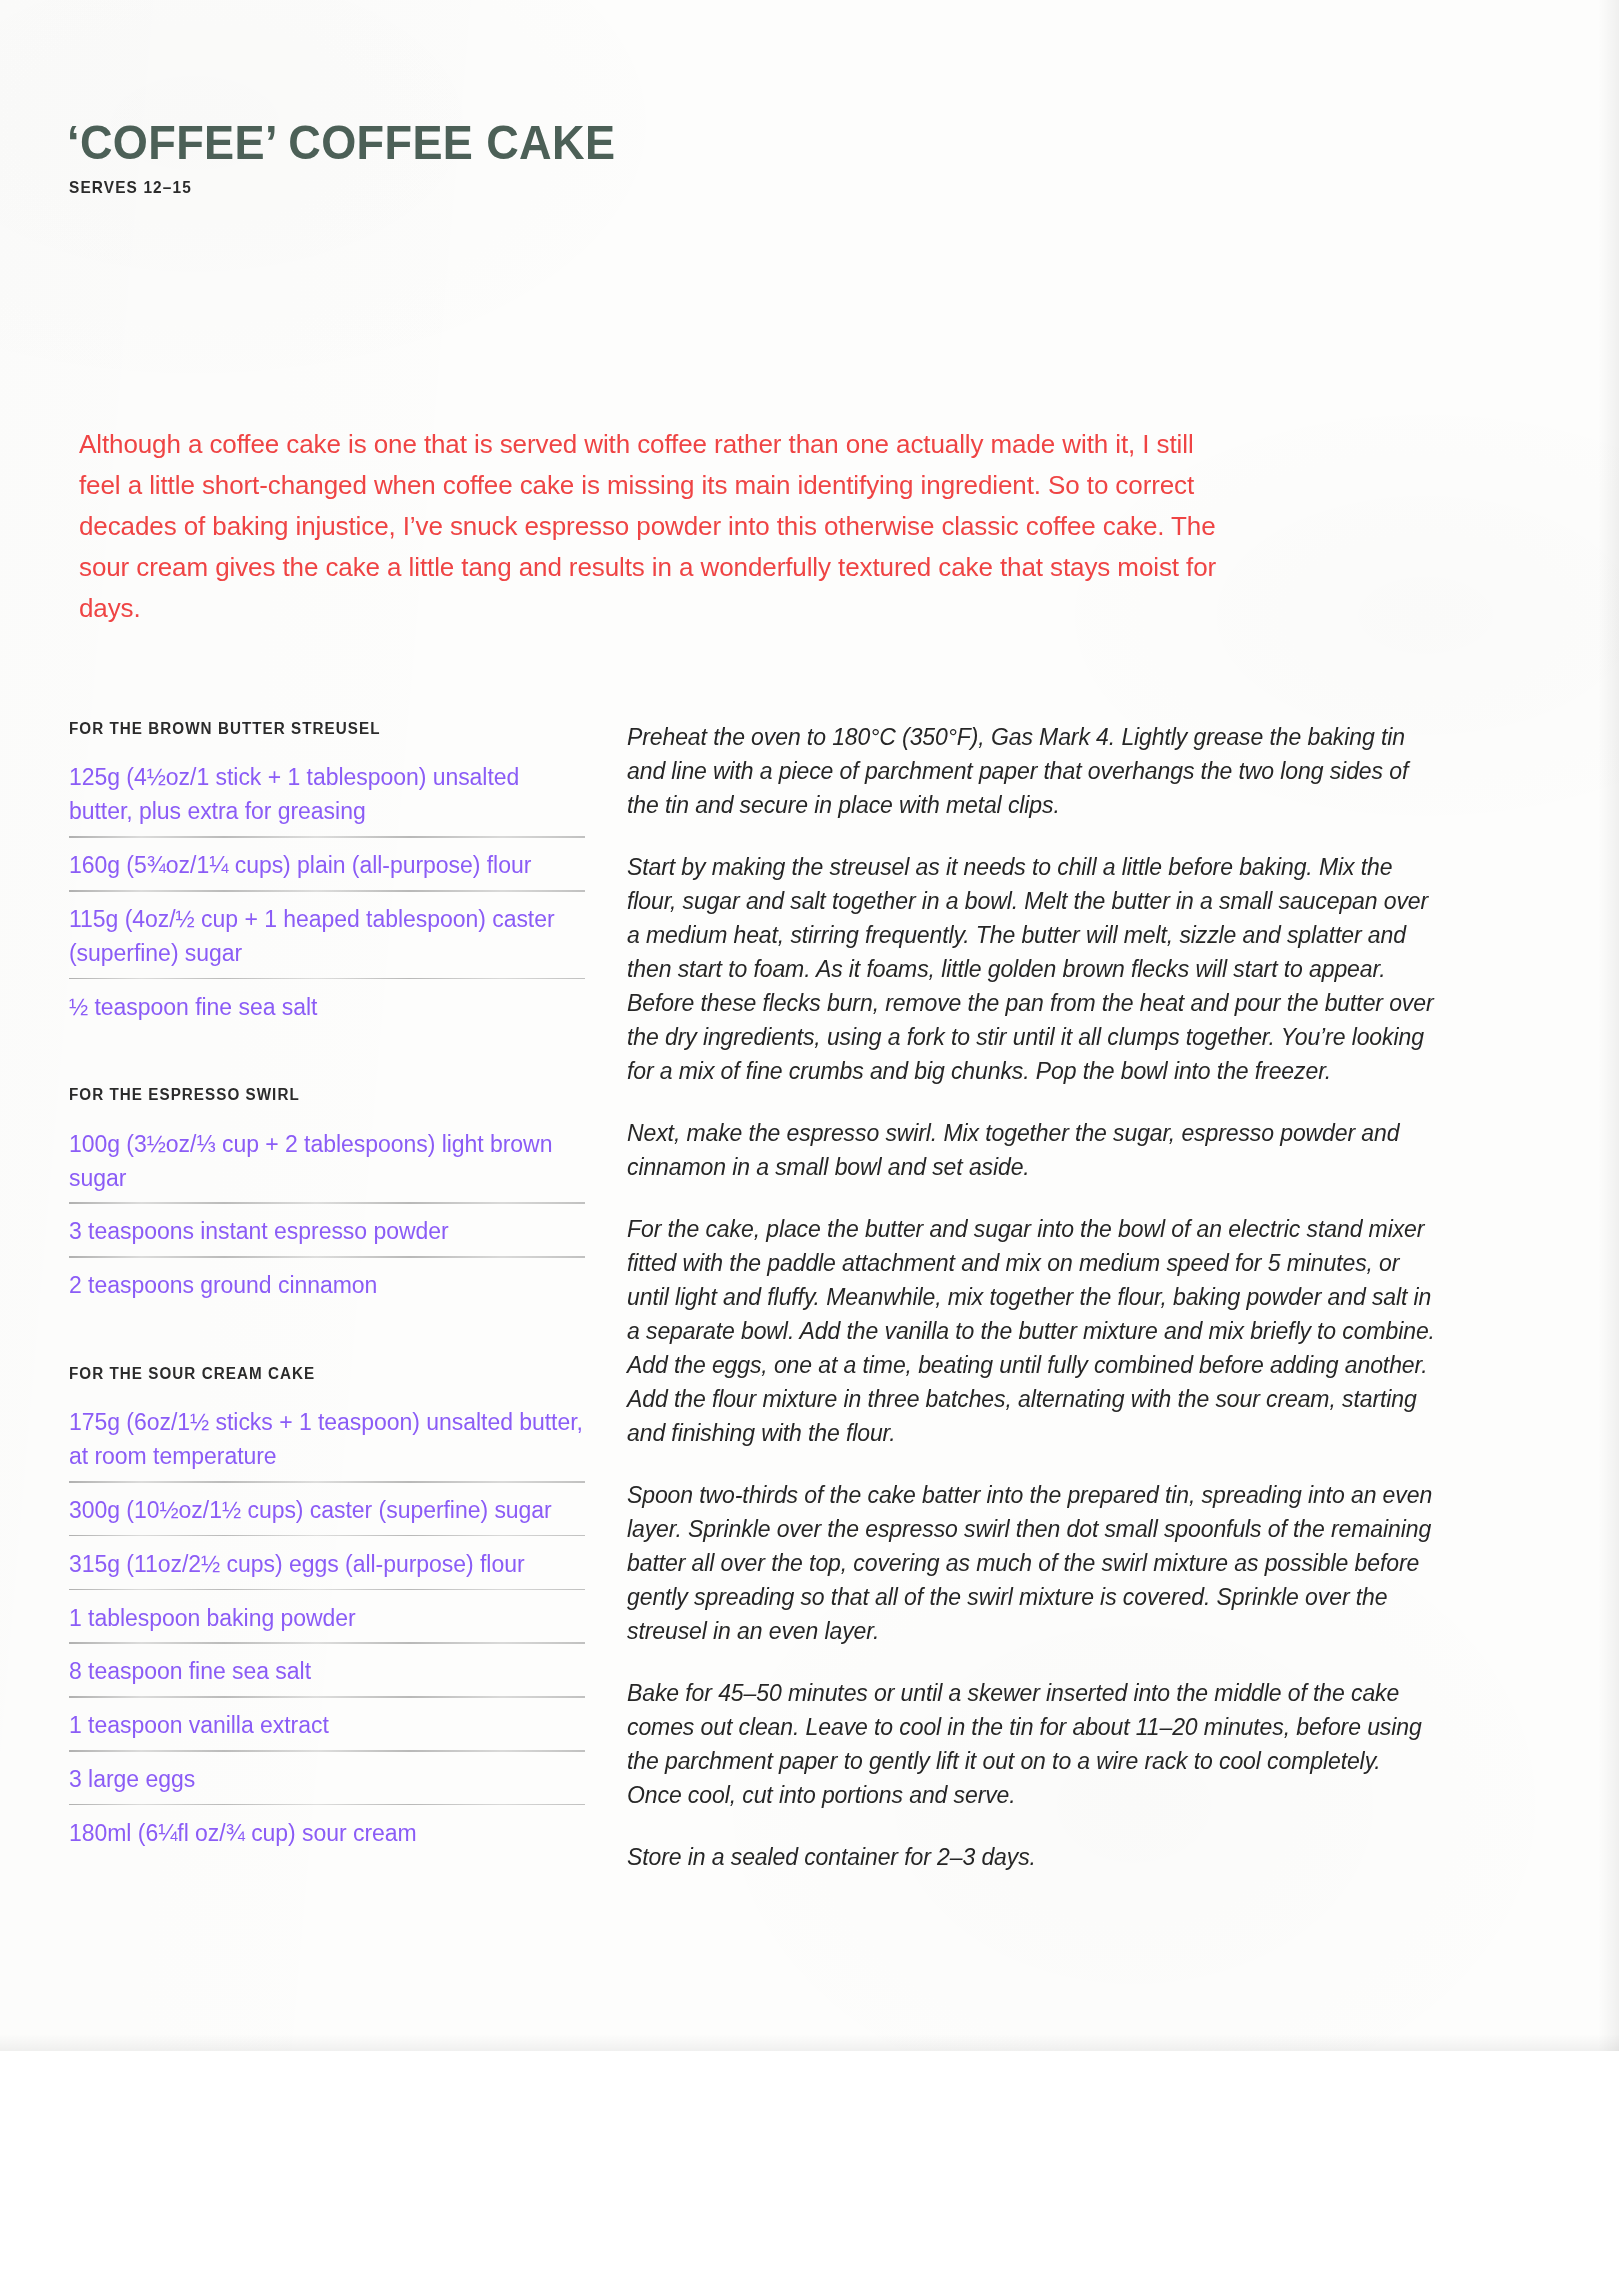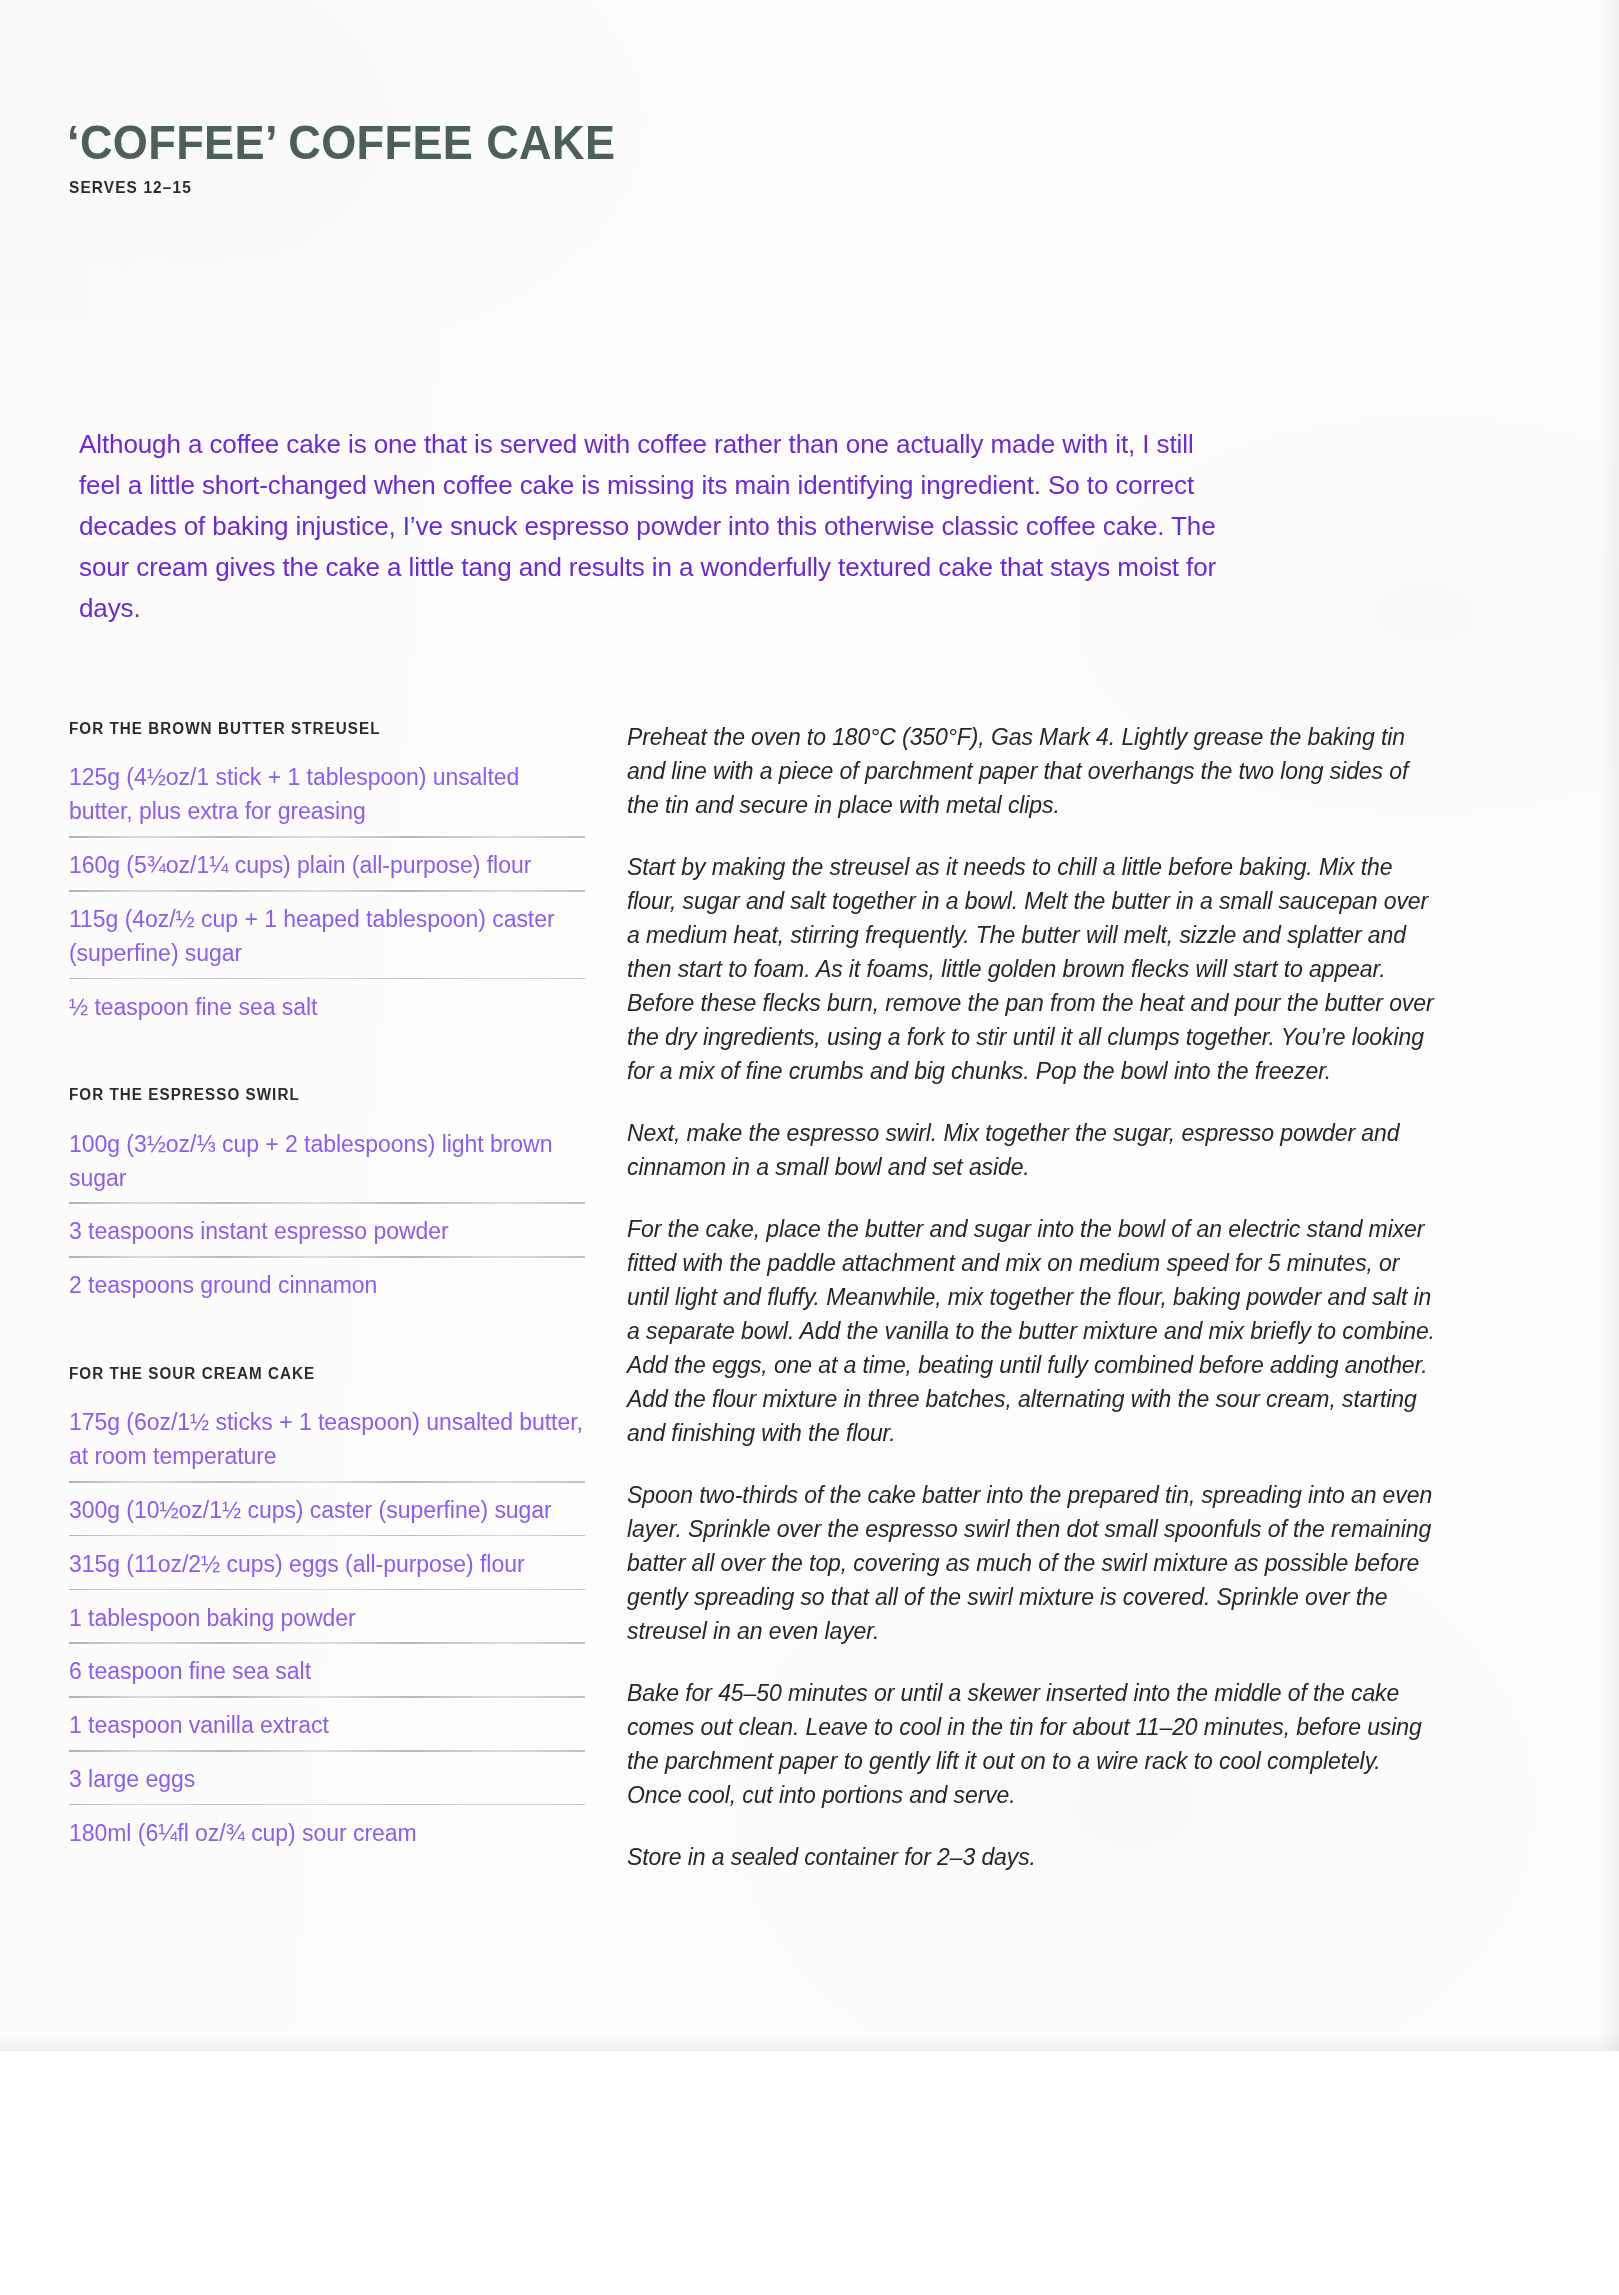--- a/index.html
+++ b/index.html
@@ -71,21 +71,21 @@
     transform-origin: left center;
   }
 
   .intro {
     position: absolute;
     left: 79px;
     top: 398px;
     width: 1145px;
     font-size: 26px;
     line-height: 41px;
-    color: #6d28d9;
+    color: #ef4444;
     letter-spacing: -0.1px;
   }
 
   .col-left {
     position: absolute;
     left: 69px;
     top: 720px;
     width: 516px;
   }
   .col-right {
@@ -195,21 +195,21 @@
         <li class="ing-item">100g (3½oz/⅓ cup + 2 tablespoons) light brown sugar</li>
         <li class="ing-item">3 teaspoons instant espresso powder</li>
         <li class="ing-item last">2 teaspoons ground cinnamon</li>
       </ul>
       <div class="sec-head spaced">FOR THE SOUR CREAM CAKE</div>
       <ul class="ing-list">
         <li class="ing-item">175g (6oz/1½ sticks + 1 teaspoon) unsalted butter, at room temperature</li>
         <li class="ing-item">300g (10½oz/1½ cups) caster (superfine) sugar</li>
         <li class="ing-item">315g (11oz/2½ cups) eggs (all-purpose) flour</li>
         <li class="ing-item">1 tablespoon baking powder</li>
-        <li class="ing-item">6 teaspoon fine sea salt</li>
+        <li class="ing-item">8 teaspoon fine sea salt</li>
         <li class="ing-item">1 teaspoon vanilla extract</li>
         <li class="ing-item">3 large eggs</li>
         <li class="ing-item last">180ml (6¼fl oz/¾ cup) sour cream</li>
       </ul>
     </div>
 
   <div class="col-right">
       <p class="method-p">Preheat the oven to 180°C (350°F), Gas Mark 4. Lightly grease the baking tin and line with a piece of parchment paper that overhangs the two long sides of the tin and secure in place with metal clips.</p>
       <p class="method-p">Start by making the streusel as it needs to chill a little before baking. Mix the flour, sugar and salt together in a bowl. Melt the butter in a small saucepan over a medium heat, stirring frequently. The butter will melt, sizzle and splatter and then start to foam. As it foams, little golden brown flecks will start to appear. Before these flecks burn, remove the pan from the heat and pour the butter over the dry ingredients, using a fork to stir until it all clumps together. You’re looking for a mix of fine crumbs and big chunks. Pop the bowl into the freezer.</p>
       <p class="method-p">Next, make the espresso swirl. Mix together the sugar, espresso powder and cinnamon in a small bowl and set aside.</p>

